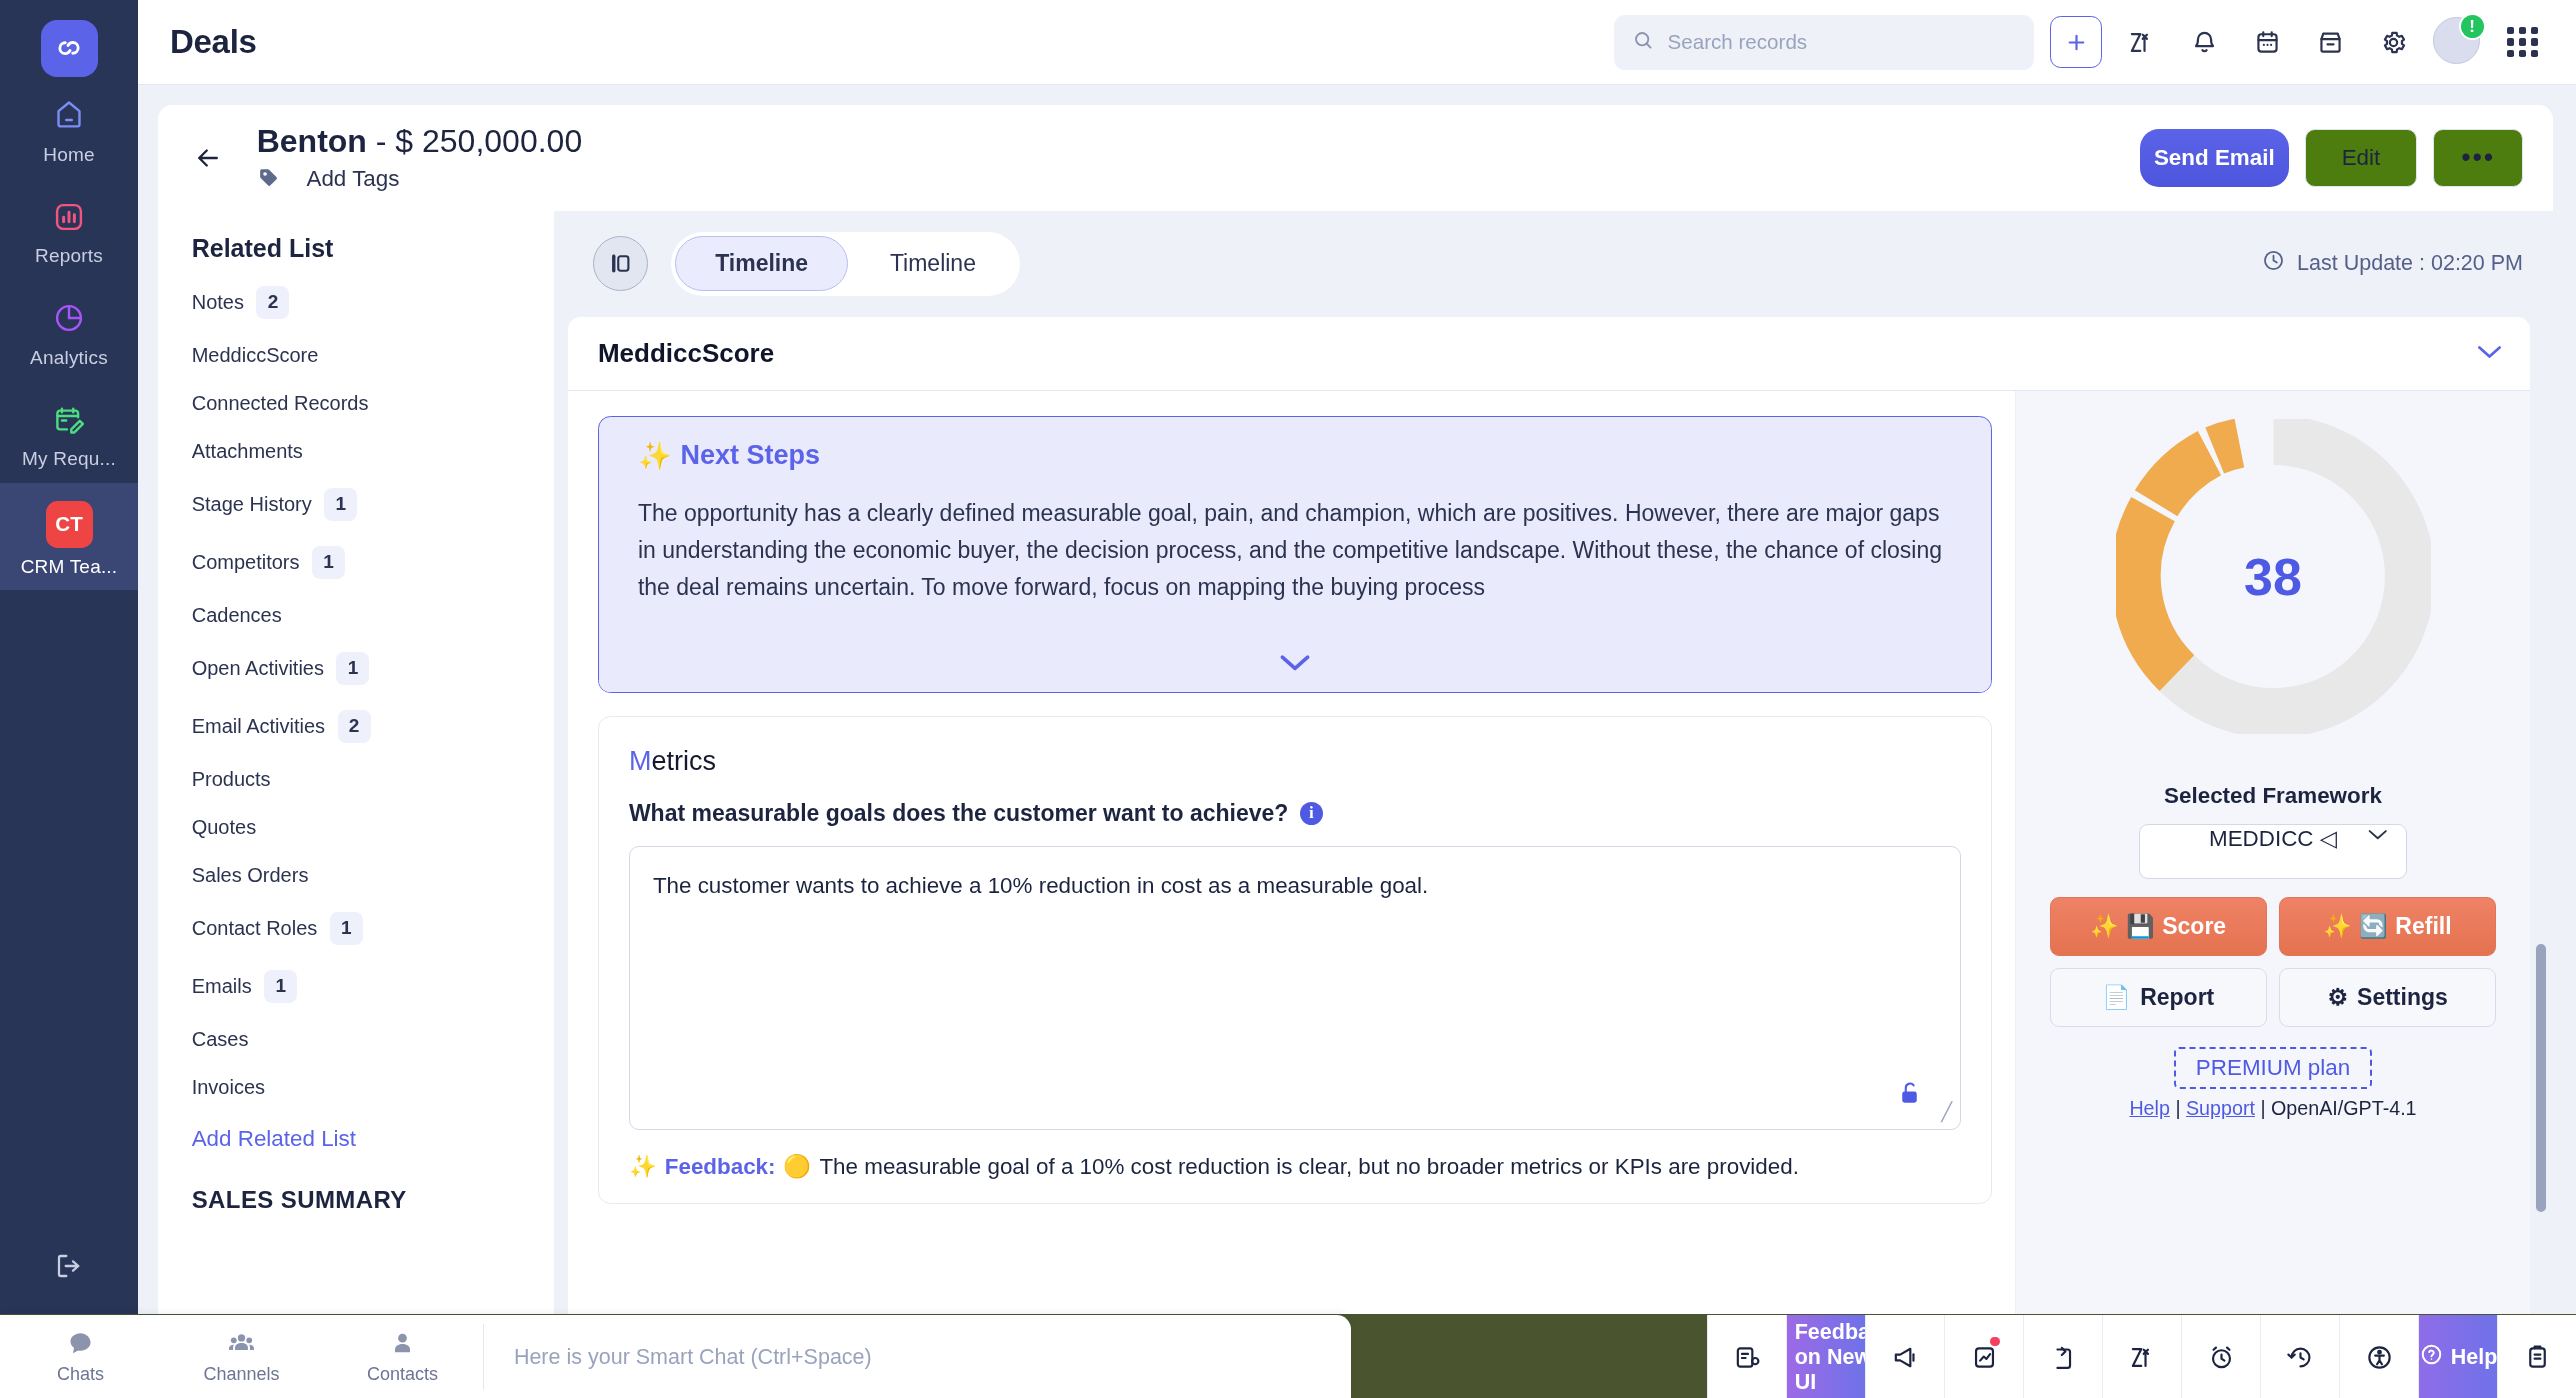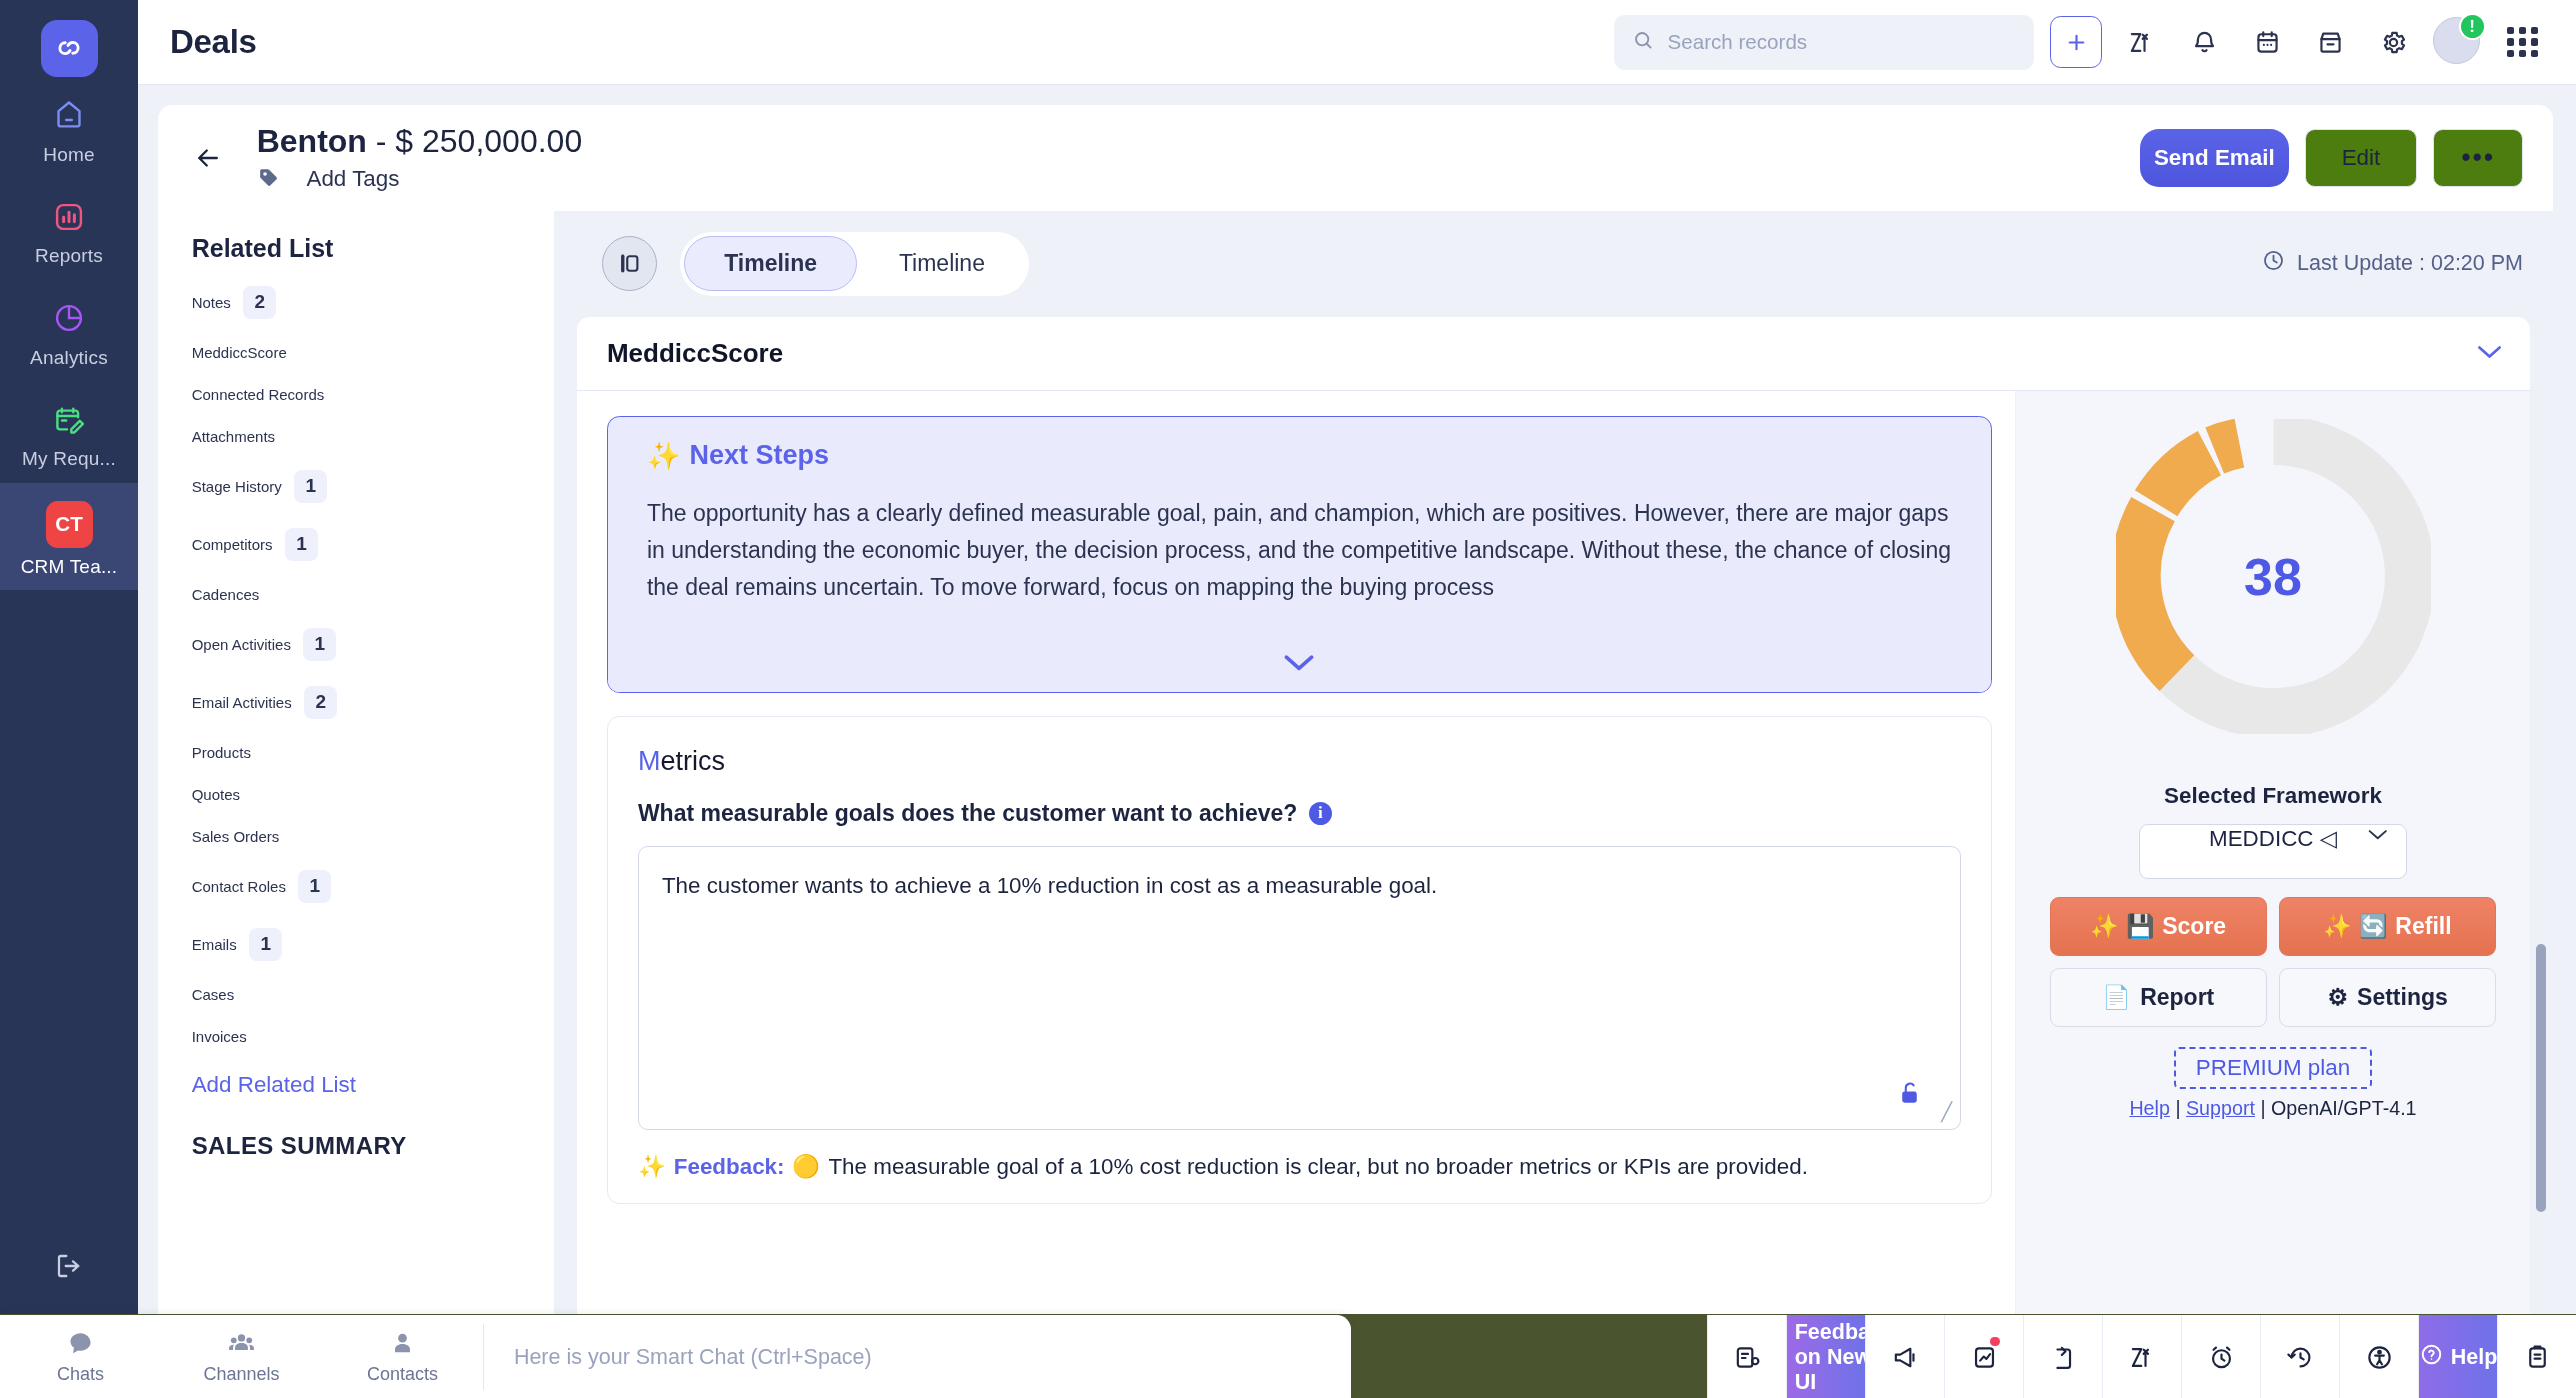--- a/index.html
+++ b/index.html
@@ -92,32 +92,32 @@
     background: linear-gradient(#5b63e8,#4d55dd); color: #fff; border: none; border-radius: 19px;
     height: 58px; padding: 0 14px; font-size: 22.4px; font-weight: 700; cursor: pointer; font-family: inherit;
   }
   .btn-sec {
     background: #4d7c0f; color: #1d2440; border: 1.3px solid #e1e5f0; border-radius: 9.8px;
     height: 58px; padding: 0 36px; font-size: 22.4px; cursor: pointer; font-family: inherit;
   }
   .btn-sec.dots { padding: 0 27px; font-size: 27px; letter-spacing: 1.8px; }
 
   
-  .body-split { flex: 1 1 auto; display: flex; min-height: 0; gap: 16px; }
+  .body-split { flex: 1 1 auto; display: flex; min-height: 0; gap: 7px; }
 
   
   .relpanel {
     width: 396px; flex: 0 0 396px; background: #fff; padding: 23px 0 0 0;
     overflow: hidden; position: relative;
   }
   .relpanel-title { font-size: 25px; font-weight: 700; color: #1d2440; padding: 0 0 10.7px 34px; }
   .rel-item {
     display: flex; align-items: center; gap: 12.5px; padding: 12.5px 34px; cursor: pointer;
   }
-  .rel-item-lab { font-size: 15px; color: #2b3350; white-space: nowrap; }
+  .rel-item-lab { font-size: 20px; color: #2b3350; white-space: nowrap; }
   .rel-badge {
     min-width: 33px; height: 33px; padding: 0 9px; border-radius: 8px; background: #eef0fb;
     color: #2b3350; font-size: 19px; font-weight: 700; display: flex; align-items: center; justify-content: center;
   }
   .rel-add { font-size: 22.4px; color: #5b63e8; padding: 14.3px 34px 9px; cursor: pointer; }
   .sales-summary { font-size: 24px; font-weight: 700; color: #1d2440; padding: 25px 34px 0; letter-spacing: 0.4px; }
 
   
   .content { flex: 1 1 auto; min-width: 0; background: #eef1f8; display: flex; flex-direction: column; position: relative; }
   .content-head {

